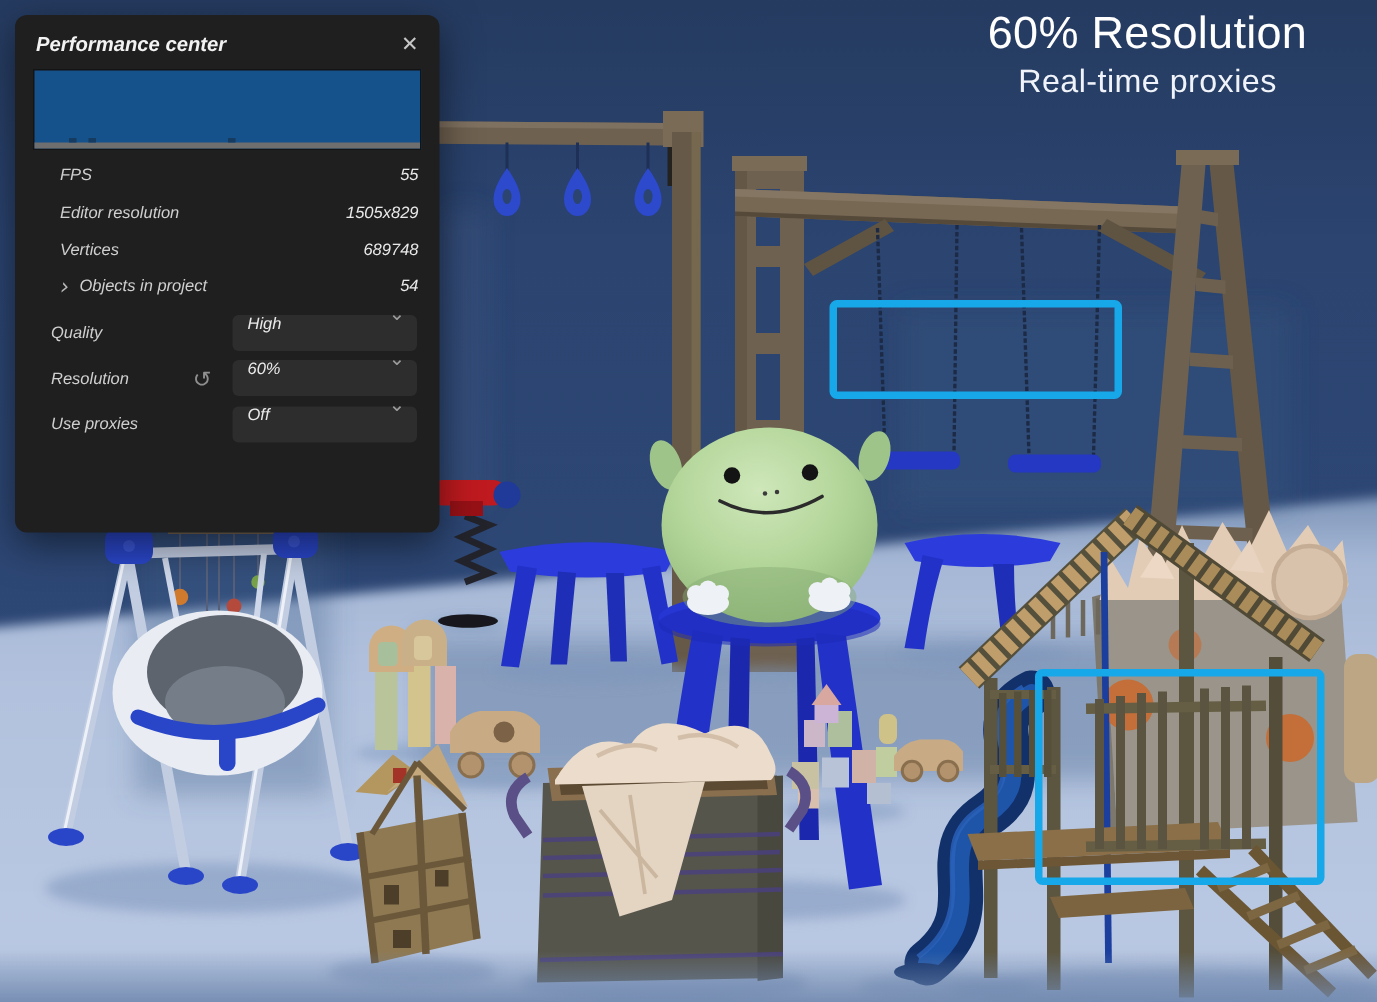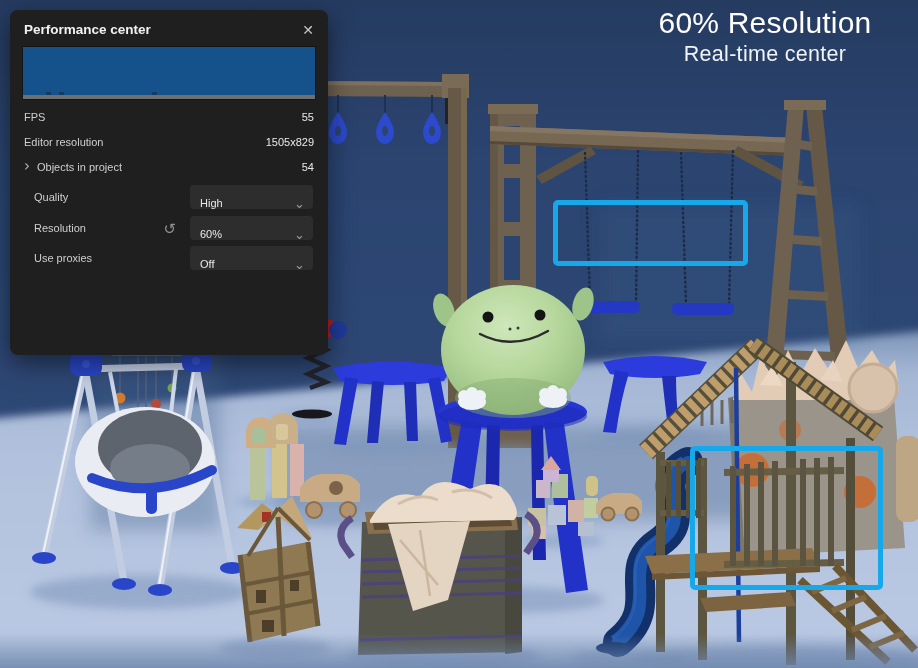--- a/index.html
+++ b/index.html
@@ -17,45 +17,45 @@
   #hl1{left:553px;top:200px;width:195px;height:66px;}
   #hl2{left:690px;top:446px;width:193px;height:144px;}
 
   
   .res-headline{position:absolute;top:6px;left:612px;width:306px;text-align:center;
     color:#ffffff;font-weight:400;font-size:30px;letter-spacing:.2px;}
   .res-sub{position:absolute;top:42px;left:612px;width:306px;text-align:center;
     color:#f0f4fa;font-weight:400;font-size:21.5px;letter-spacing:.3px;}
 
   
-  .perf-panel{position:absolute;left:10px;top:10px;width:318px;height:345px;
+  .perf-panel{position:absolute;left:10px;top:10px;width:283px;height:345px;
     background:#1f1f1f;border-radius:8px;box-shadow:0 8px 26px rgba(0,0,0,.5);
-    color:#d8d8d8;box-sizing:border-box;}
+    color:#d8d8d8;box-sizing:border-box;font-style:italic;}
   .panel-header{display:flex;align-items:center;padding:12px 14px 9px 14px;}
   .panel-title{font-size:13.5px;font-weight:700;color:#f2f2f2;}
   .panel-close{margin-left:auto;color:#c6c6c6;font-size:14px;line-height:14px;cursor:pointer;
     font-family:"DejaVu Sans",sans-serif;}
   .perf-graph{position:relative;margin:0 12px;height:54px;background:#15518b;
     border:1px solid #141414;box-sizing:border-box;}
   .graph-baseline{position:absolute;left:0;right:0;bottom:0;height:4px;background:#6f6f6f;}
   .notch{position:absolute;bottom:4px;width:5px;height:3px;background:#163b61;}
   .n1{left:23px}.n2{left:36px}.n3{left:129px}
   .stats{margin-top:5px;}
-  .stat-row{display:flex;align-items:center;height:24.7px;padding:0 14px;font-size:11px;}
+  .stat-row{display:flex;align-items:center;height:24.7px;padding:0 14px;font-size:11px;margin-left:16px;}
   .stat-label{color:#cfcfcf;display:flex;align-items:center;}
   .stat-value{margin-left:auto;color:#e9e9e9;}
   .expander{color:#b8b8b8;font-size:15px;line-height:11px;margin-right:7px;cursor:pointer;
     font-family:"DejaVu Sans",sans-serif;}
   .controls{margin-top:3px;}
   .ctrl-row{position:relative;height:30.5px;display:flex;align-items:center;padding:0 24px;font-size:11px;}
   .ctrl-label{color:#cfcfcf;}
   .reset-icon{position:absolute;right:152px;top:7px;color:#8f8f8f;font-size:15px;cursor:pointer;
     font-family:"DejaVu Sans",sans-serif;}
   .dropdown{position:absolute;right:15px;top:3px;width:123px;height:24px;background:#2d2d2d;
-    border-radius:4px;display:flex;align-items:flex-end;padding:0 8px 0 10px;box-sizing:border-box;
+    border-radius:4px;display:flex;align-items:flex-start;padding:0 8px 0 10px;box-sizing:border-box;
     color:#eaeaea;cursor:pointer;}
   .dd-chevron{margin-left:auto;color:#9d9d9d;font-size:13px;line-height:10px;margin-top:-5px;
     font-family:"DejaVu Sans",sans-serif;}
 </style>
 </head>
 <body>
 
 <svg id="scene" viewBox="0 0 918 668" preserveAspectRatio="none">
   <defs>
     <linearGradient id="wallG" x1="0" y1="0" x2="0" y2="1">
@@ -404,21 +404,21 @@
 
   <rect x="896" y="436" width="24" height="86" rx="9" fill="#bda684"></rect>
 
   <rect x="0" y="634" width="918" height="34" fill="url(#vigG)"></rect>
 </svg>
 
 <div class="hl" id="hl1"></div>
 <div class="hl" id="hl2"></div>
 
 <div class="res-headline">60% Resolution</div>
-<div class="res-sub">Real-time center</div>
+<div class="res-sub">Real-time proxies</div>
 
 <div class="perf-panel">
   <div class="panel-header">
     <span class="panel-title">Performance center</span>
     <span class="panel-close">✕</span>
   </div>
 
   <div class="perf-graph">
     <div class="graph-baseline"></div>
     <i class="notch n1"></i>
@@ -427,20 +427,24 @@
   </div>
 
   <div class="stats">
     <div class="stat-row">
       <span class="stat-label">FPS</span>
       <span class="stat-value">55</span>
     </div>
     <div class="stat-row">
       <span class="stat-label">Editor resolution</span>
       <span class="stat-value">1505x829</span>
+    </div>
+    <div class="stat-row">
+      <span class="stat-label">Vertices</span>
+      <span class="stat-value">689748</span>
     </div>
     <div class="stat-row">
       <span class="stat-label">
         <span class="expander">›</span>
         <span>Objects in project</span>
       </span>
       <span class="stat-value">54</span>
     </div>
   </div>
 

